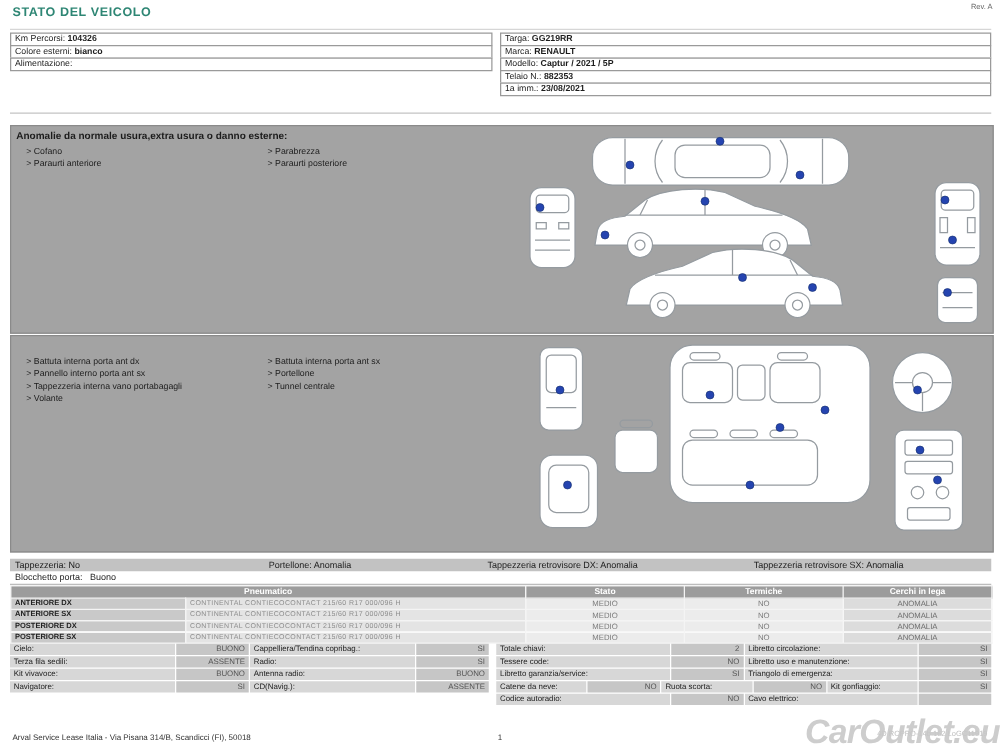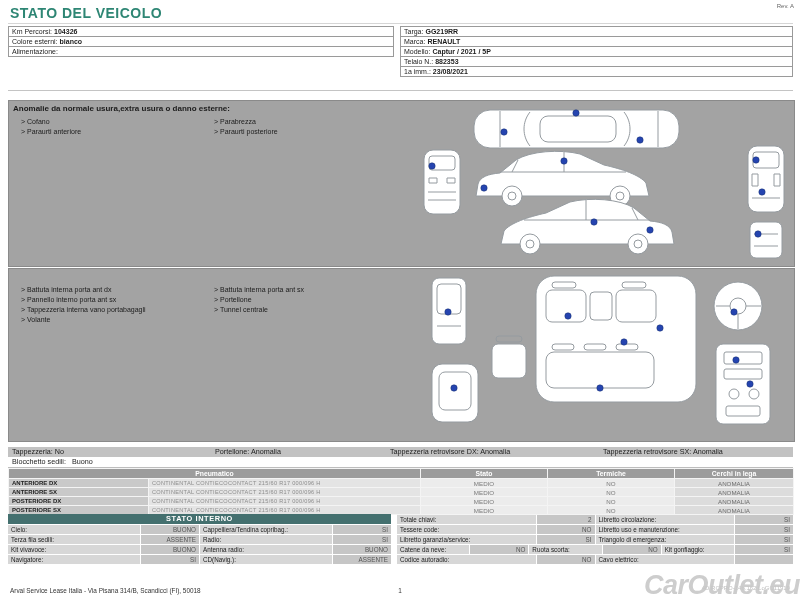--- a/index.html
+++ b/index.html
@@ -1,21 +1,21 @@
 <!DOCTYPE html>
 <html style="--c-title: #2e8674; --c-phead: #44706f; --c-thead: #9c9c9c; --c-band: #c2c2c2; --c-dot: #2544b0; --c-stroke: #959ba0;"><head>
 <meta charset="utf-8">
 <style>
   html,body{margin:0;padding:0;}
   body{
     width:800px;height:600px;position:relative;background:#ffffff;
     font-family:"Liberation Sans",sans-serif;color:#1c1c1c;overflow:hidden;
   }
   
-  .doc-title{position:absolute;left:10px;top:5px;font-size:14px;font-weight:bold;
+  .doc-title{position:absolute;left:10px;top:5px;font-size:10px;font-weight:bold;
     color:var(--c-title,#2e8674);letter-spacing:.5px;}
   .rev{position:absolute;right:6px;top:3px;font-size:6px;color:#666;}
   .rule-top{position:absolute;left:8px;right:7px;top:23px;border-top:1px solid #d6d6d6;}
   .rule-mid{position:absolute;left:8px;right:7px;top:90px;border-top:1px solid #c4c4c4;}
 
   .info-col{position:absolute;top:26px;}
   .info-left{left:8px;width:386px;}
   .info-right{left:400px;width:393px;}
   .field{border:1px solid #9a9a9a;height:9px;line-height:9px;font-size:7px;
     padding:0 3px;background:#fff;white-space:nowrap;overflow:hidden;}
@@ -274,21 +274,21 @@
   </svg>
 </div>
 
 <div class="band1">
   <span class="bitem" style="left:4px"><span>Tappezzeria:</span> <span>No</span></span>
   <span class="bitem" style="left:207px"><span>Portellone:</span> <span>Anomalia</span></span>
   <span class="bitem" style="left:382px"><span>Tappezzeria retrovisore DX:</span> <span>Anomalia</span></span>
   <span class="bitem" style="left:595px"><span>Tappezzeria retrovisore SX:</span> <span>Anomalia</span></span>
 </div>
 <div class="band2">
-  <span>Blocchetto sedili:</span> <span>Buono</span>
+  <span>Blocchetto porta:</span> <span>Buono</span>
 </div>
 
 <table class="tires">
   <colgroup>
       <col style="width:140px">
       <col style="width:272px">
       <col style="width:127px">
       <col style="width:127px">
       <col style="width:119px">
     </colgroup>
@@ -324,21 +324,20 @@
     <td class="t-pos">POSTERIORE SX</td>
     <td class="t-desc">CONTINENTAL CONTIECOCONTACT 215/60 R17 000/096 H</td>
     <td class="t-val">MEDIO</td>
     <td class="t-val">NO</td>
     <td class="t-cerchi">ANOMALIA</td>
   </tr>
 </tbody>
   </table>
 
 <div class="panel panel-left">
-  <div class="panel-header">STATO INTERNO</div>
   <div class="prow">
     <div class="pair">
         <span class="plabel">Cielo:</span>
         <span class="pval">BUONO</span>
       </div>
     <div class="pair">
         <span class="plabel">Cappelliera/Tendina copribag.:</span>
         <span class="pval">SI</span>
       </div>
   </div>

